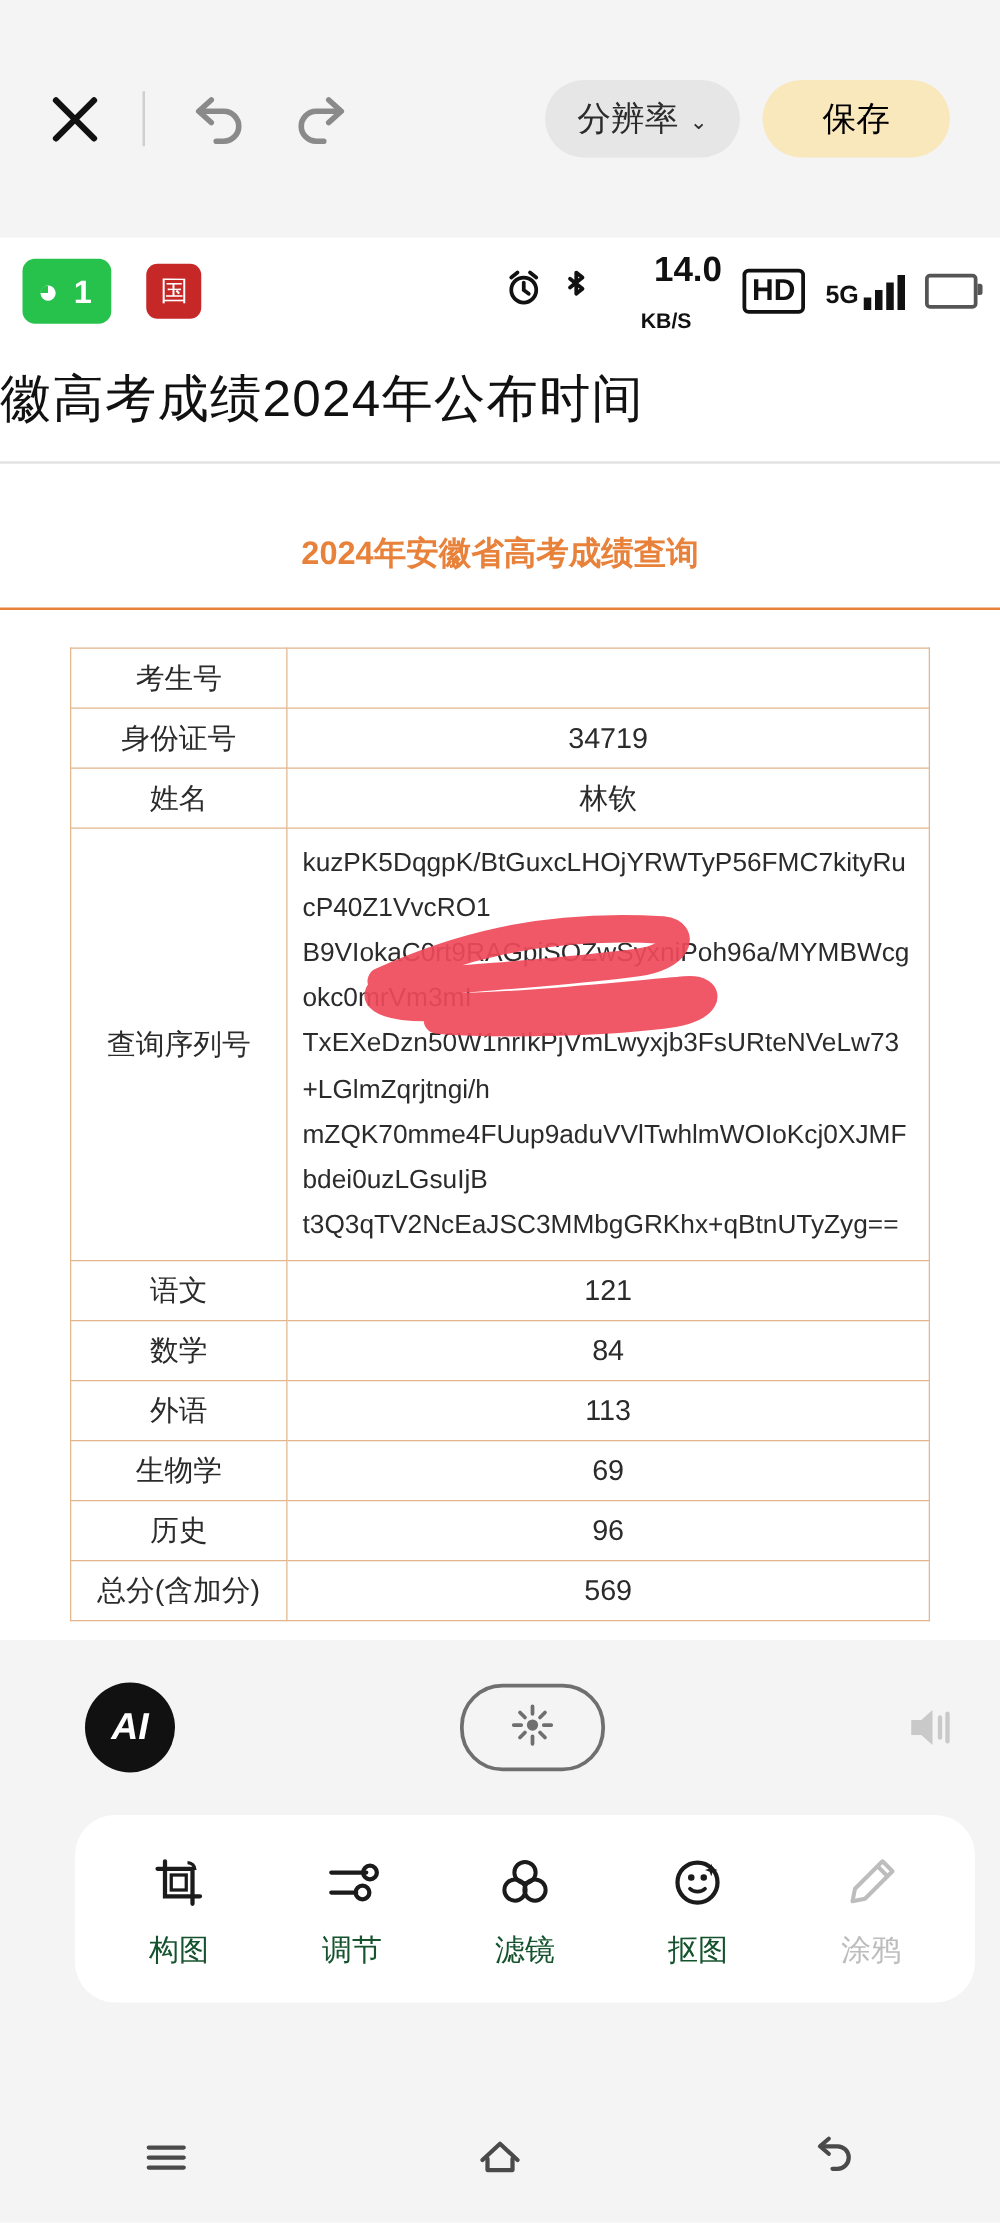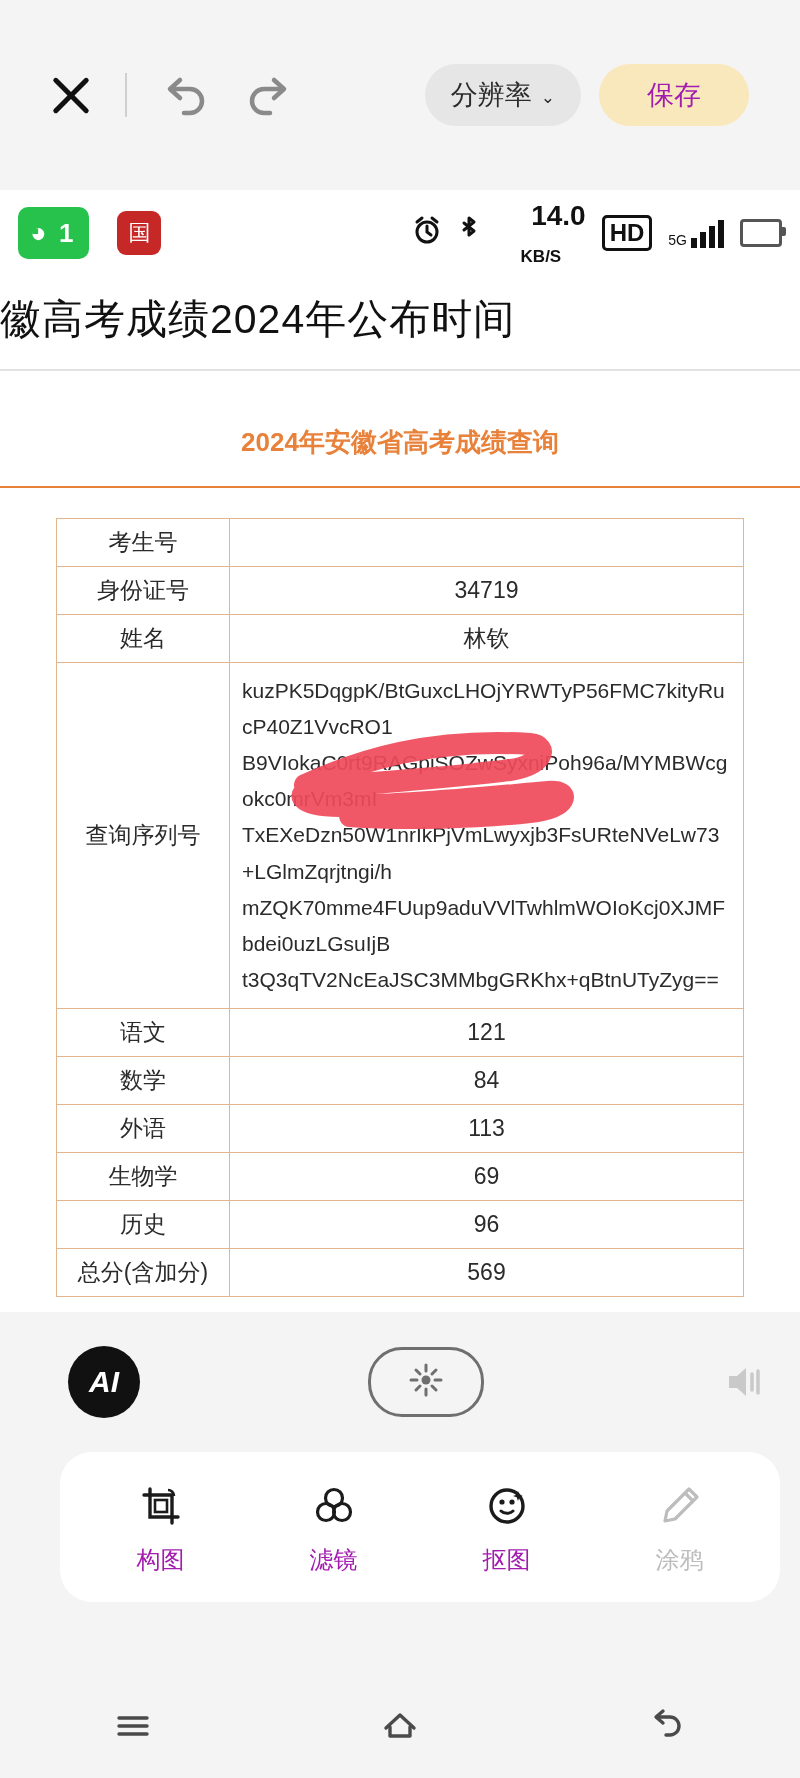--- a/index.html
+++ b/index.html
@@ -23,21 +23,21 @@
 
   
   .editor-bar {
     position: absolute;
     top: 0; left: 0;
     width: 800px;
     height: 190px;
     background: #f4f4f4;
     display: flex;
     align-items: center;
-    padding: 0 45px;
+    padding: 0 34px;
     box-sizing: border-box;
     text-align: center;
   }
   .close-btn {
     width: 52px; height: 52px;
     position: relative;
     margin-right: 22px;
     flex: 0 0 auto;
   }
   .close-btn::before, .close-btn::after {
@@ -83,21 +83,21 @@
     margin-left: 9px;
     font-size: 17px;
     line-height: 1;
     transform: translateY(2px);
   }
   .chip-save {
     height: 62px;
     min-width: 150px;
     border-radius: 34px;
     background: #fae8bd;
-    color: #a21caf;
+    color: #000000;
     font-size: 27px;
     display: flex; align-items: center; justify-content: center;
     flex: 0 0 auto;
     margin-right: 6px;
   }
 
   
   .shot {
     position: absolute;
     top: 190px; left: 0;
@@ -154,21 +154,21 @@
   .kbps .n { font-size: 28px; margin-left: 35px; }
   .kbps .u { font-size: 17px; margin-top: 18px; }
   .hd {
     border: 3px solid #111;
     border-radius: 5px;
     font-size: 24px;
     font-weight: bold;
     padding: 1px 5px;
   }
   .net5g { display: flex; align-items: flex-end; }
-  .net5g .lbl { font-size: 14px; font-weight: normal; margin-right: 4px; }
+  .net5g .lbl { font-size: 20px; font-weight: bold; margin-right: 4px; }
   .bars { display: flex; align-items: flex-end; gap: 3px; height: 30px; }
   .bars i { width: 6px; background: #111; display: block; }
   .battery {
     width: 36px; height: 22px;
     border: 3px solid #555;
     border-radius: 4px;
     position: relative;
   }
   .battery::after {
     content: "";
@@ -272,21 +272,21 @@
     height: 150px;
     display: flex;
     align-items: center;
     padding: 0 14px;
     box-sizing: border-box;
     overflow: hidden;
   }
   .tool {
     flex: 1 1 0;
     text-align: center;
-    color: #a21caf;
+    color: #14532d;
   }
   .tool.disabled { color: #bdbdbd; }
   .tool .ic { height: 56px; display: flex; align-items: center; justify-content: center; }
   .tool .lb { font-size: 24px; margin-top: 10px; }
 
   
   .navbar {
     position: absolute;
     bottom: 0; left: 0;
     width: 800px; height: 104px;
@@ -471,20 +471,30 @@
           <svg width="46" height="46" viewBox="0 0 46 46">
             <path d="M12 6v28h28" fill="none" stroke="#1b1b1b" stroke-width="3.4" stroke-linecap="round"></path>
             <path d="M34 40V12H6" fill="none" stroke="#1b1b1b" stroke-width="3.4" stroke-linecap="round"></path>
             <rect x="17" y="17" width="12" height="12" fill="none" stroke="#1b1b1b" stroke-width="2.6"></rect>
             <path d="M30 7a6 6 0 0 1 6 6" fill="none" stroke="#1b1b1b" stroke-width="2.6"></path>
           </svg>
         </div>
         <div class="lb">构图</div>
       </div>
 
+      <div class="tool">
+        <div class="ic">
+          <svg width="46" height="46" viewBox="0 0 46 46">
+            <path d="M6 15h28M6 31h20" stroke="#1b1b1b" stroke-width="3.4" stroke-linecap="round"></path>
+            <circle cx="37" cy="15" r="5.5" fill="none" stroke="#1b1b1b" stroke-width="3.4"></circle>
+            <circle cx="31" cy="31" r="5.5" fill="none" stroke="#1b1b1b" stroke-width="3.4"></circle>
+          </svg>
+        </div>
+        <div class="lb">调节</div>
+      </div>
 
       <div class="tool">
         <div class="ic">
           <svg width="46" height="46" viewBox="0 0 46 46">
             <circle cx="23" cy="15" r="8.5" fill="none" stroke="#1b1b1b" stroke-width="3.2"></circle>
             <circle cx="15" cy="29" r="8.5" fill="none" stroke="#1b1b1b" stroke-width="3.2"></circle>
             <circle cx="31" cy="29" r="8.5" fill="none" stroke="#1b1b1b" stroke-width="3.2"></circle>
           </svg>
         </div>
         <div class="lb">滤镜</div>

